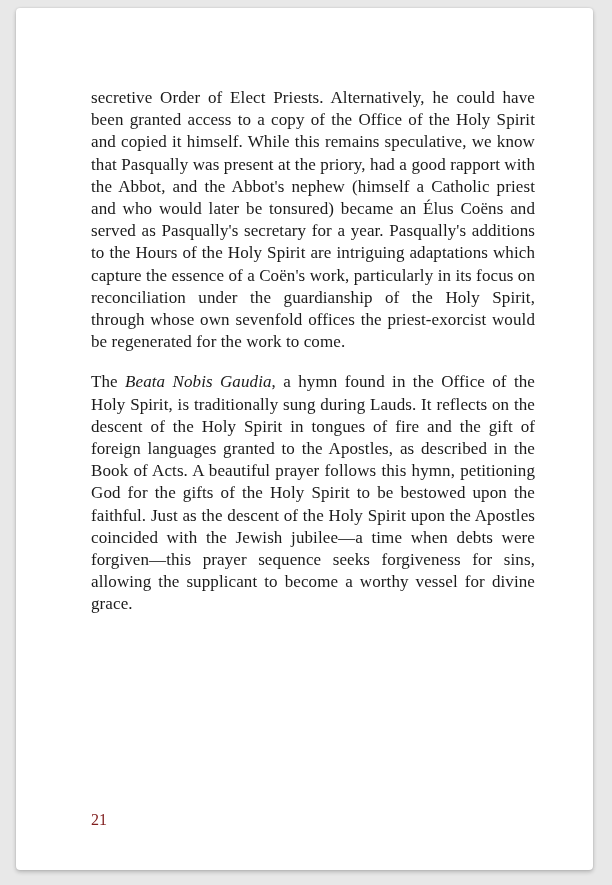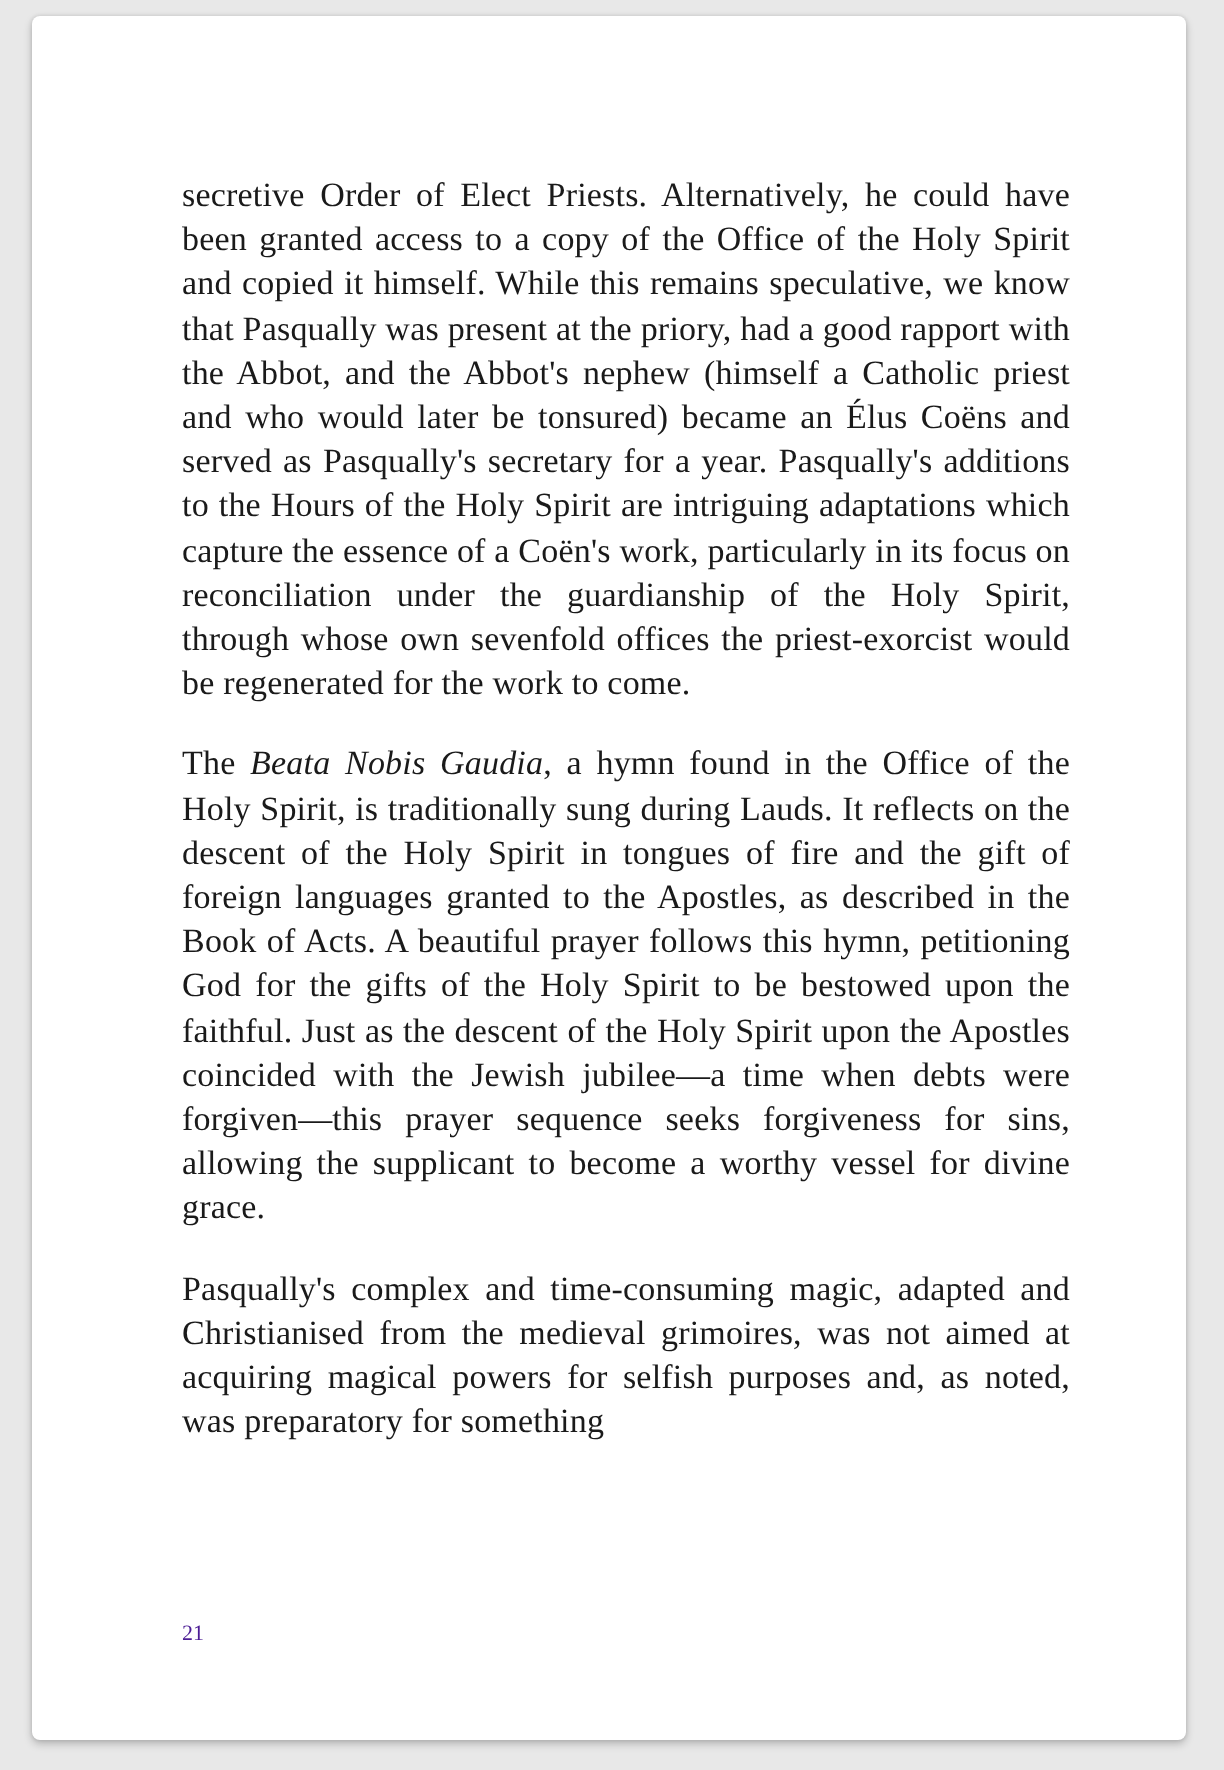--- a/index.html
+++ b/index.html
@@ -43,29 +43,28 @@
     letter-spacing: 0.1px;
   }
   .para em {
   }
   .page-number {
     position: absolute;
     left: 75px;
     top: 803px;
     width: 444px;
     text-align: left;
-    font-size: 11px;
-    color: #4c1d95;
+    font-size: 16px;
+    color: #7f1d1d;
   }
 </style>
 </head>
 <body>
 
 <div class="canvas">
   <div class="page">
     <div class="text-block">
       <p class="para">secretive Order of Elect Priests. Alternatively, he could have been granted access to a copy of the Office of the Holy Spirit and copied it himself. While this remains speculative, we know that Pasqually was present at the priory, had a good rapport with the Abbot, and the Abbot's nephew (himself a Catholic priest and who would later be tonsured) became an Élus Coëns  and served as Pasqually's secretary for a year. Pasqually's additions to the Hours of the Holy Spirit are intriguing adaptations which capture the essence of a Coën's work, particularly in its focus on reconciliation under the guardianship of the Holy Spirit, through whose own sevenfold offices the priest-exorcist would be regenerated for the work to come.</p>
       <p class="para"><span>The </span><em>Beata Nobis Gaudia</em><span>, a hymn found in the Office of the Holy Spirit, is traditionally sung during Lauds. It reflects on the descent of the Holy Spirit in tongues of fire and the gift of foreign languages granted to the Apostles, as described in the Book of Acts. A beautiful prayer follows this hymn, petitioning God for the gifts of the Holy Spirit to be bestowed upon the faithful. Just as the descent of the Holy Spirit upon the Apostles coincided with the Jewish jubilee—a time when debts were forgiven—this prayer sequence seeks forgiveness for sins, allowing the supplicant to become a worthy vessel for divine grace.</span></p>
-      <p class="para">Pasqually's complex and time-consuming magic, adapted and Christianised from the medieval grimoires, was not aimed at acquiring magical powers for selfish purposes and, as noted, was preparatory for something</p>
     </div>
     <div class="page-number">21</div>
   </div>
 </div>
 
 </body></html>

